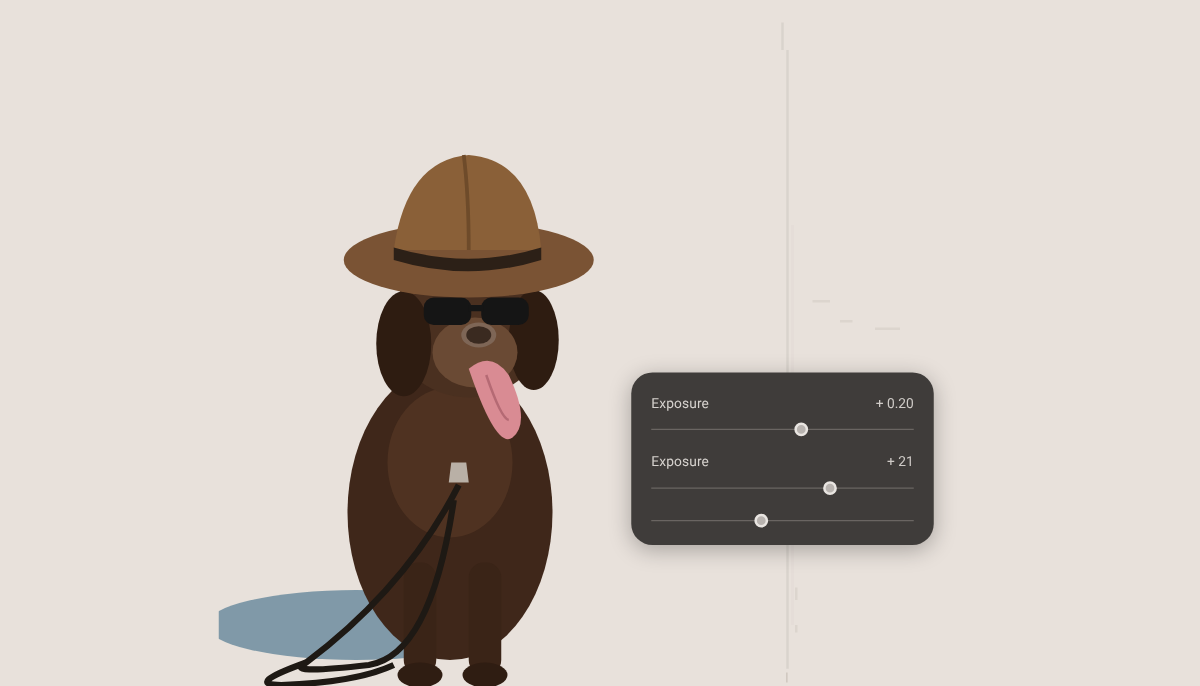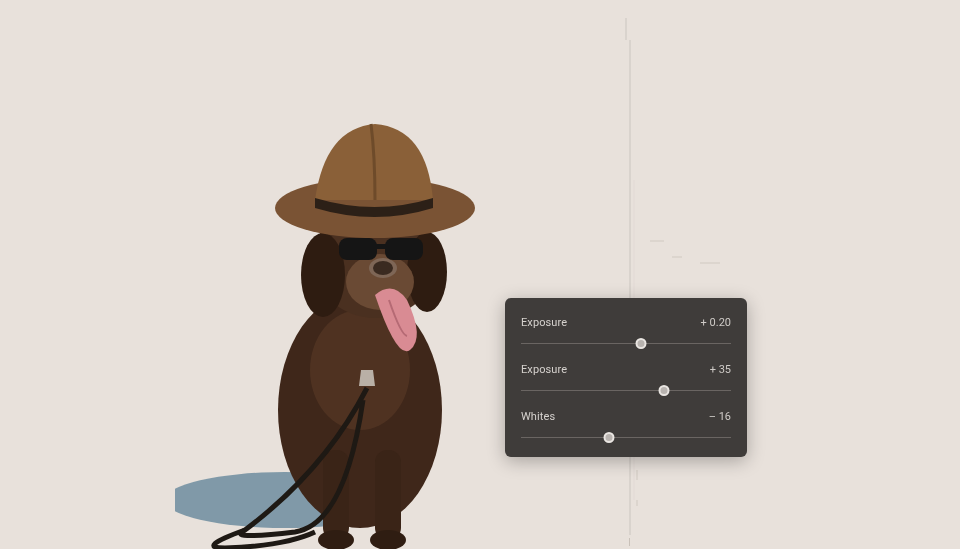--- a/index.html
+++ b/index.html
@@ -32,21 +32,21 @@
     .f4 { left: 636px; top: 470px; width: 2px; height: 10px; }
     .f5 { left: 636px; top: 500px; width: 2px; height: 6px; }
 
     
     .panel {
       position: absolute;
       left: 505px;
       top: 298px;
       width: 242px;
       background: #3f3c3a;
-      border-radius: 6px;
+      border-radius: 17px;
       padding: 14px 16px 12px 16px;
       box-shadow: 0 4px 18px rgba(0,0,0,0.28);
       color: #d8d4d0;
       font-size: 11px;
     }
     .row {
       display: flex;
       flex-direction: column;
       gap: 8px;
       padding: 4px 0 10px 0;
@@ -149,32 +149,28 @@
     </div>
     <div class="track">
       <div class="track-line"></div>
       <div class="thumb" style="left:57%"></div>
     </div>
   </div>
 
   <div class="row">
     <div class="row-head">
       <span class="label">Exposure</span>
-      <span class="value">+ 35</span>
+      <span class="value">+ 21</span>
     </div>
     <div class="track">
       <div class="track-line"></div>
       <div class="thumb" style="left:68%"></div>
     </div>
   </div>
 
   <div class="row" style="padding-bottom:2px">
-    <div class="row-head">
-      <span class="label">Whites</span>
-      <span class="value">– 16</span>
-    </div>
     <div class="track">
       <div class="track-line"></div>
       <div class="thumb" style="left:42%"></div>
     </div>
   </div>
 
 </div>
 
 </body></html>

